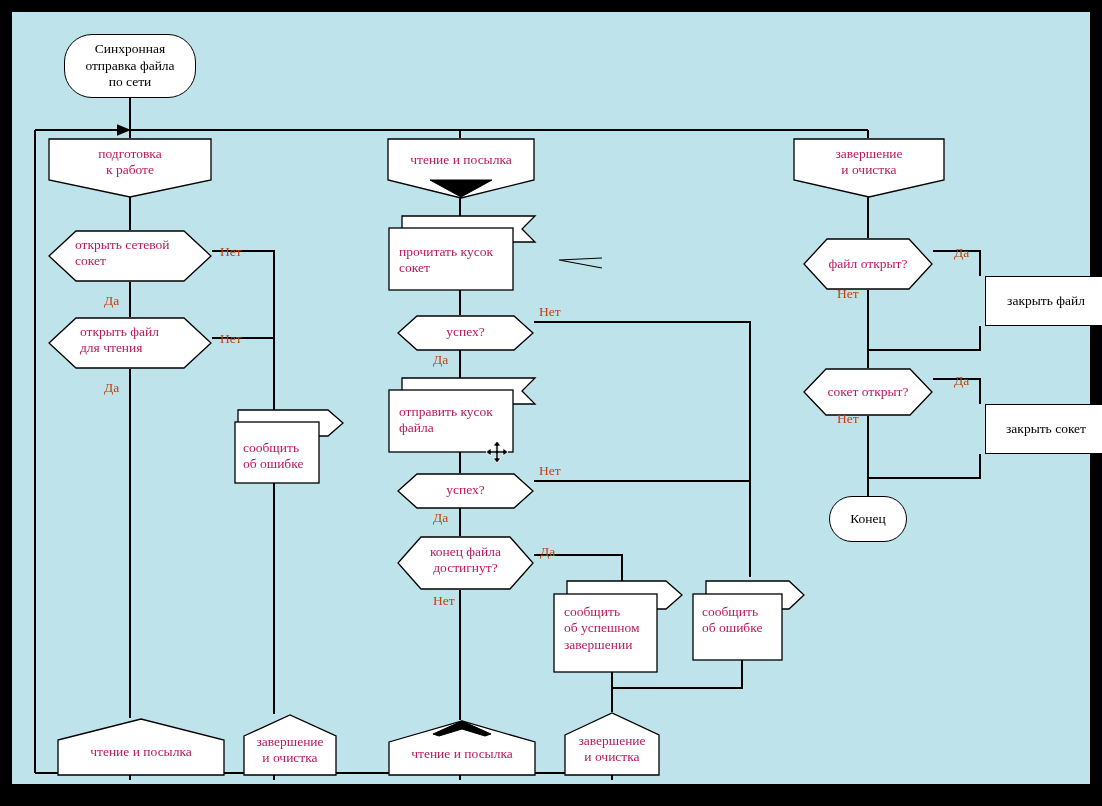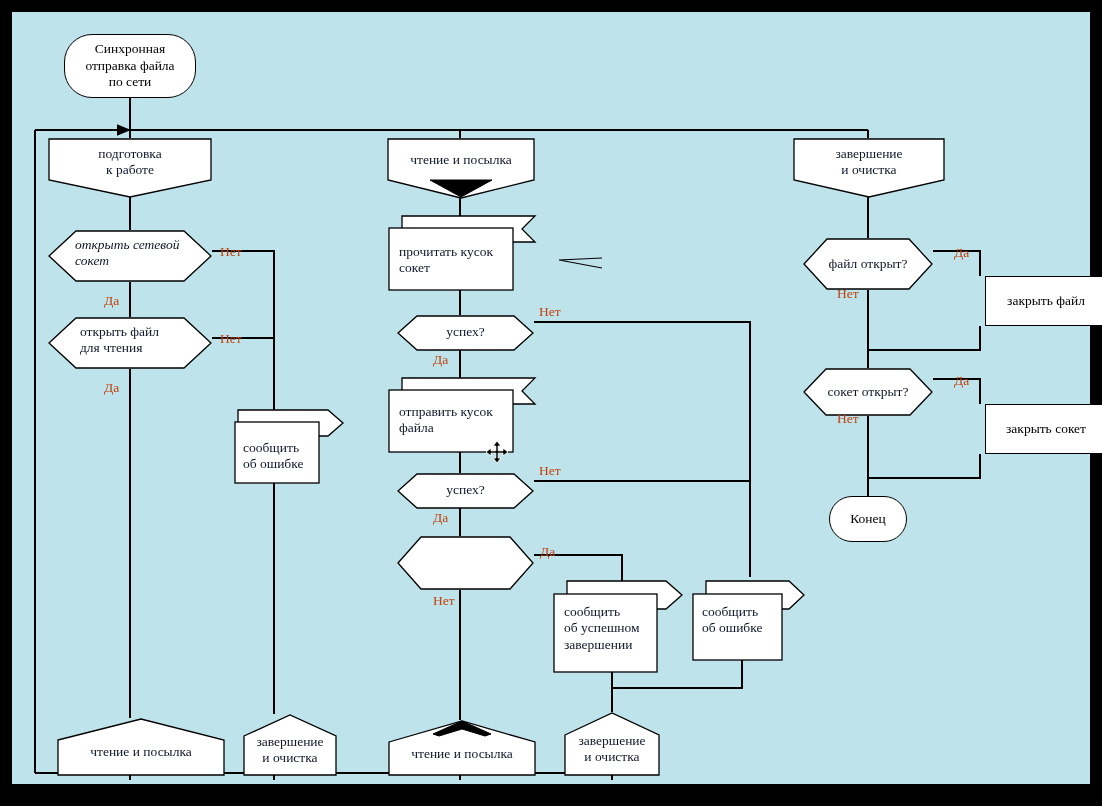--- a/index.html
+++ b/index.html
@@ -11,21 +11,21 @@
         justify-content:flex-start;background:#fff;color:#000;font-size:13.5px;
         line-height:1.22;white-space:pre-line;z-index:5;}
   .term{border:1.3px solid #000;border-radius:28px;justify-content:center;text-align:center;padding:2px 6px;}
   .proc{border:1.3px solid #000;padding:5px 9px;}
   .proc.ctr{justify-content:center;text-align:center;margin-left:32px;}
   .label{position:absolute;font-size:13.5px;color:#c2410c;z-index:6;white-space:nowrap;}
   .note{position:absolute;background:#f9f39f;border:1.3px solid #000;border-radius:9px;
         font-size:13.5px;line-height:1.25;padding:7px 10px;white-space:pre-line;z-index:5;}
   .shp{position:absolute;z-index:4;}
   .shp svg{display:block;overflow:visible;}
-  .txt{position:absolute;z-index:6;font-size:13.5px;line-height:1.22;white-space:pre-line;color:#0f172a;}
+  .txt{position:absolute;z-index:6;font-size:13.5px;line-height:1.22;white-space:pre-line;color:#be185d;}
   .txt.ctr{text-align:center;}
   .cursor{position:absolute;z-index:20;}
 </style>
 </head>
 <body>
 
 <div id="stage">
   <div id="canvas">
 
     <svg id="wires" viewBox="0 0 1078 772" preserveAspectRatio="none">
@@ -121,21 +121,21 @@
       </svg>
     </div>
     <div class="txt ctr" style="left:781px;top:134px;width:152px;">завершение
 и очистка</div>
 
     <div class="shp" style="left:36px;top:218px;">
       <svg width="164" height="52" viewBox="0 0 164 52">
         <path d="M1,26 L28,1 L136,1 L163,26 L136,51 L28,51 Z" fill="#fff" stroke="#000" stroke-width="1.3"></path>
       </svg>
     </div>
-    <div class="txt" style="left:63px;top:225px;width:120px;font-style:italic;">открыть сетевой
+    <div class="txt" style="left:63px;top:225px;width:120px;">открыть сетевой
 сокет</div>
     <div class="label" style="left:92px;top:281px;">Да</div>
     <div class="label" style="left:208px;top:232px;">Нет</div>
 
     <div class="shp" style="left:36px;top:305px;">
       <svg width="164" height="52" viewBox="0 0 164 52">
         <path d="M1,26 L28,1 L136,1 L163,26 L136,51 L28,51 Z" fill="#fff" stroke="#000" stroke-width="1.3"></path>
       </svg>
     </div>
     <div class="txt" style="left:68px;top:312px;width:120px;">открыть файл
@@ -205,20 +205,22 @@
     </div>
     <div class="txt ctr" style="left:385px;top:470px;width:137px;">успех?</div>
     <div class="label" style="left:421px;top:498px;">Да</div>
     <div class="label" style="left:527px;top:451px;">Нет</div>
 
     <div class="shp" style="left:385px;top:524px;">
       <svg width="137" height="54" viewBox="0 0 137 54">
         <path d="M1,27 L24,1 L113,1 L136,27 L113,53 L24,53 Z" fill="#fff" stroke="#000" stroke-width="1.3"></path>
       </svg>
     </div>
+    <div class="txt ctr" style="left:385px;top:532px;width:137px;">конец файла
+достигнут?</div>
     <div class="label" style="left:421px;top:581px;">Нет</div>
     <div class="label" style="left:528px;top:532px;">Да</div>
 
     <div class="shp" style="left:541px;top:568px;">
       <svg width="130" height="93" viewBox="0 0 130 93">
         <path d="M14,1 L113,1 L129,15 L113,29 L14,29 Z" fill="#fff" stroke="#000" stroke-width="1.3"></path>
         <rect x="1" y="14" width="103" height="78" fill="#fff" stroke="#000" stroke-width="1.3"></rect>
       </svg>
     </div>
     <div class="txt" style="left:552px;top:592px;width:105px;">сообщить

